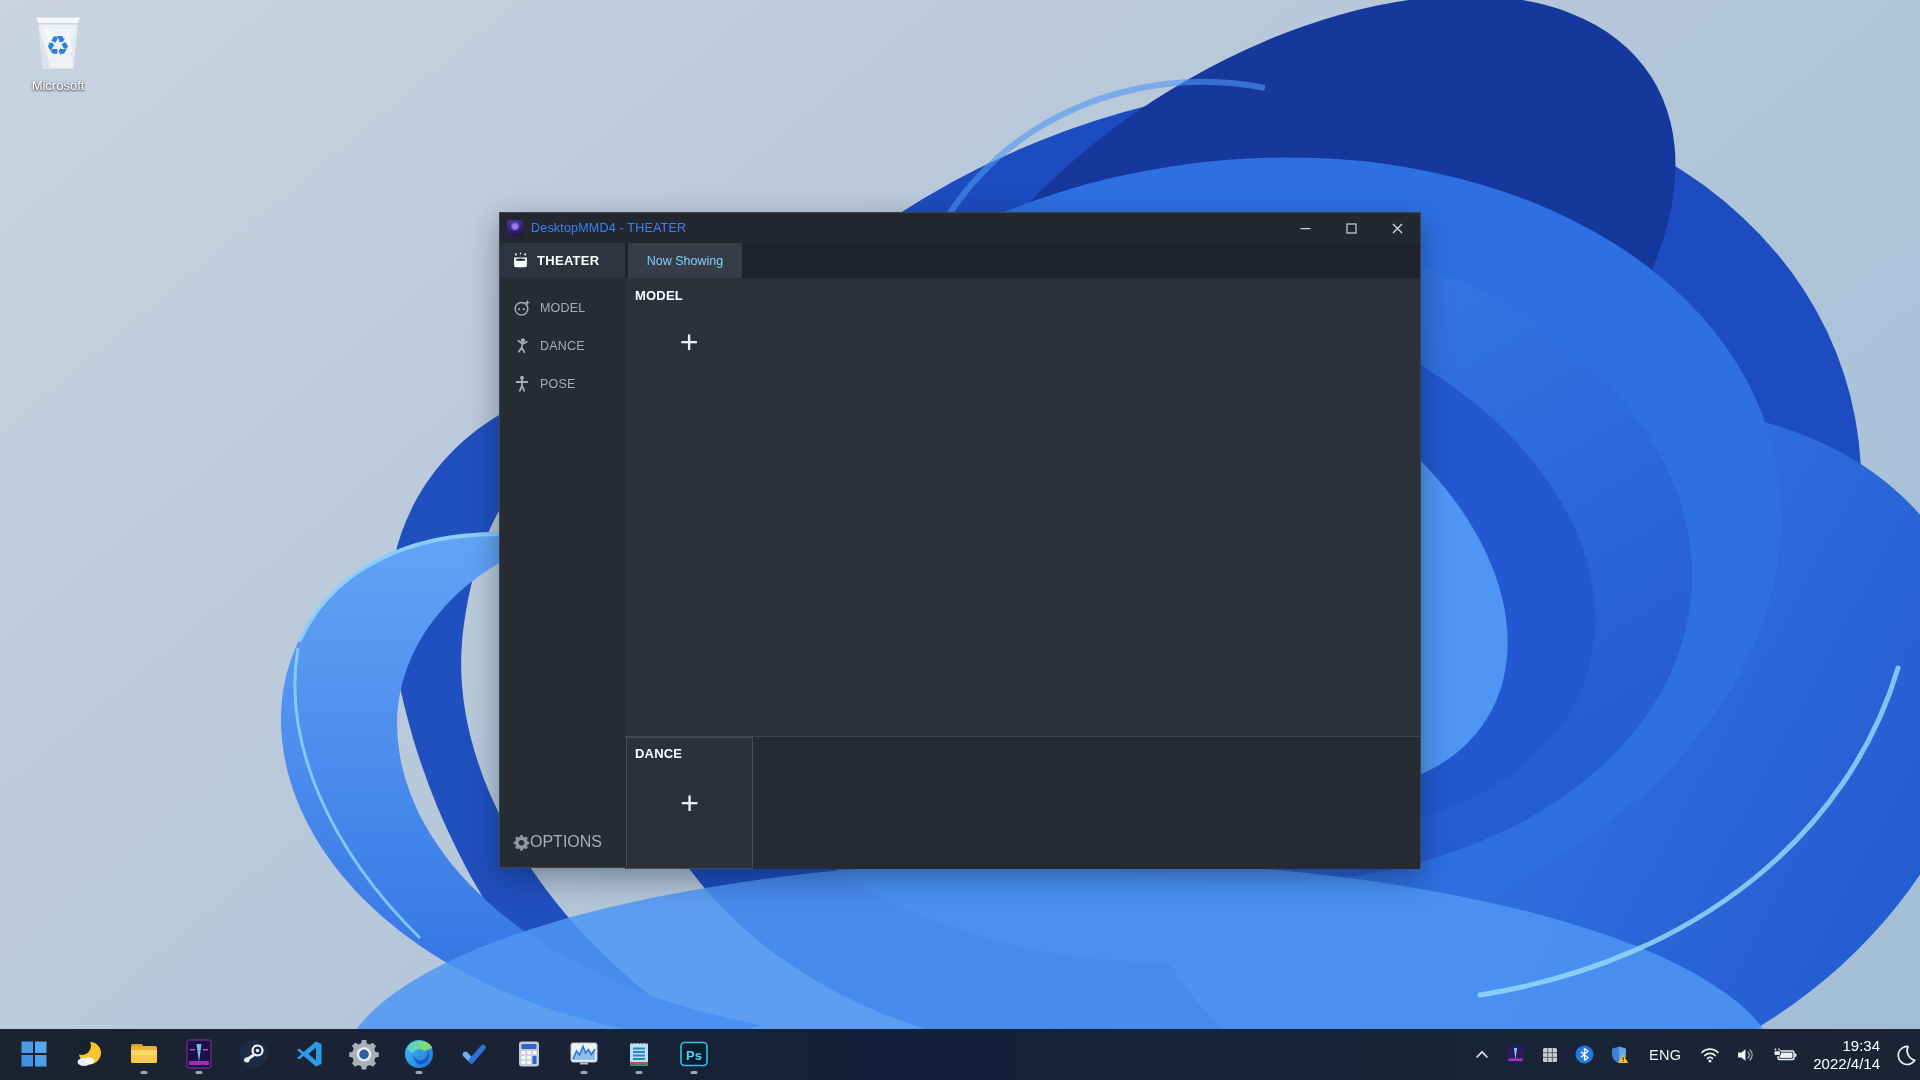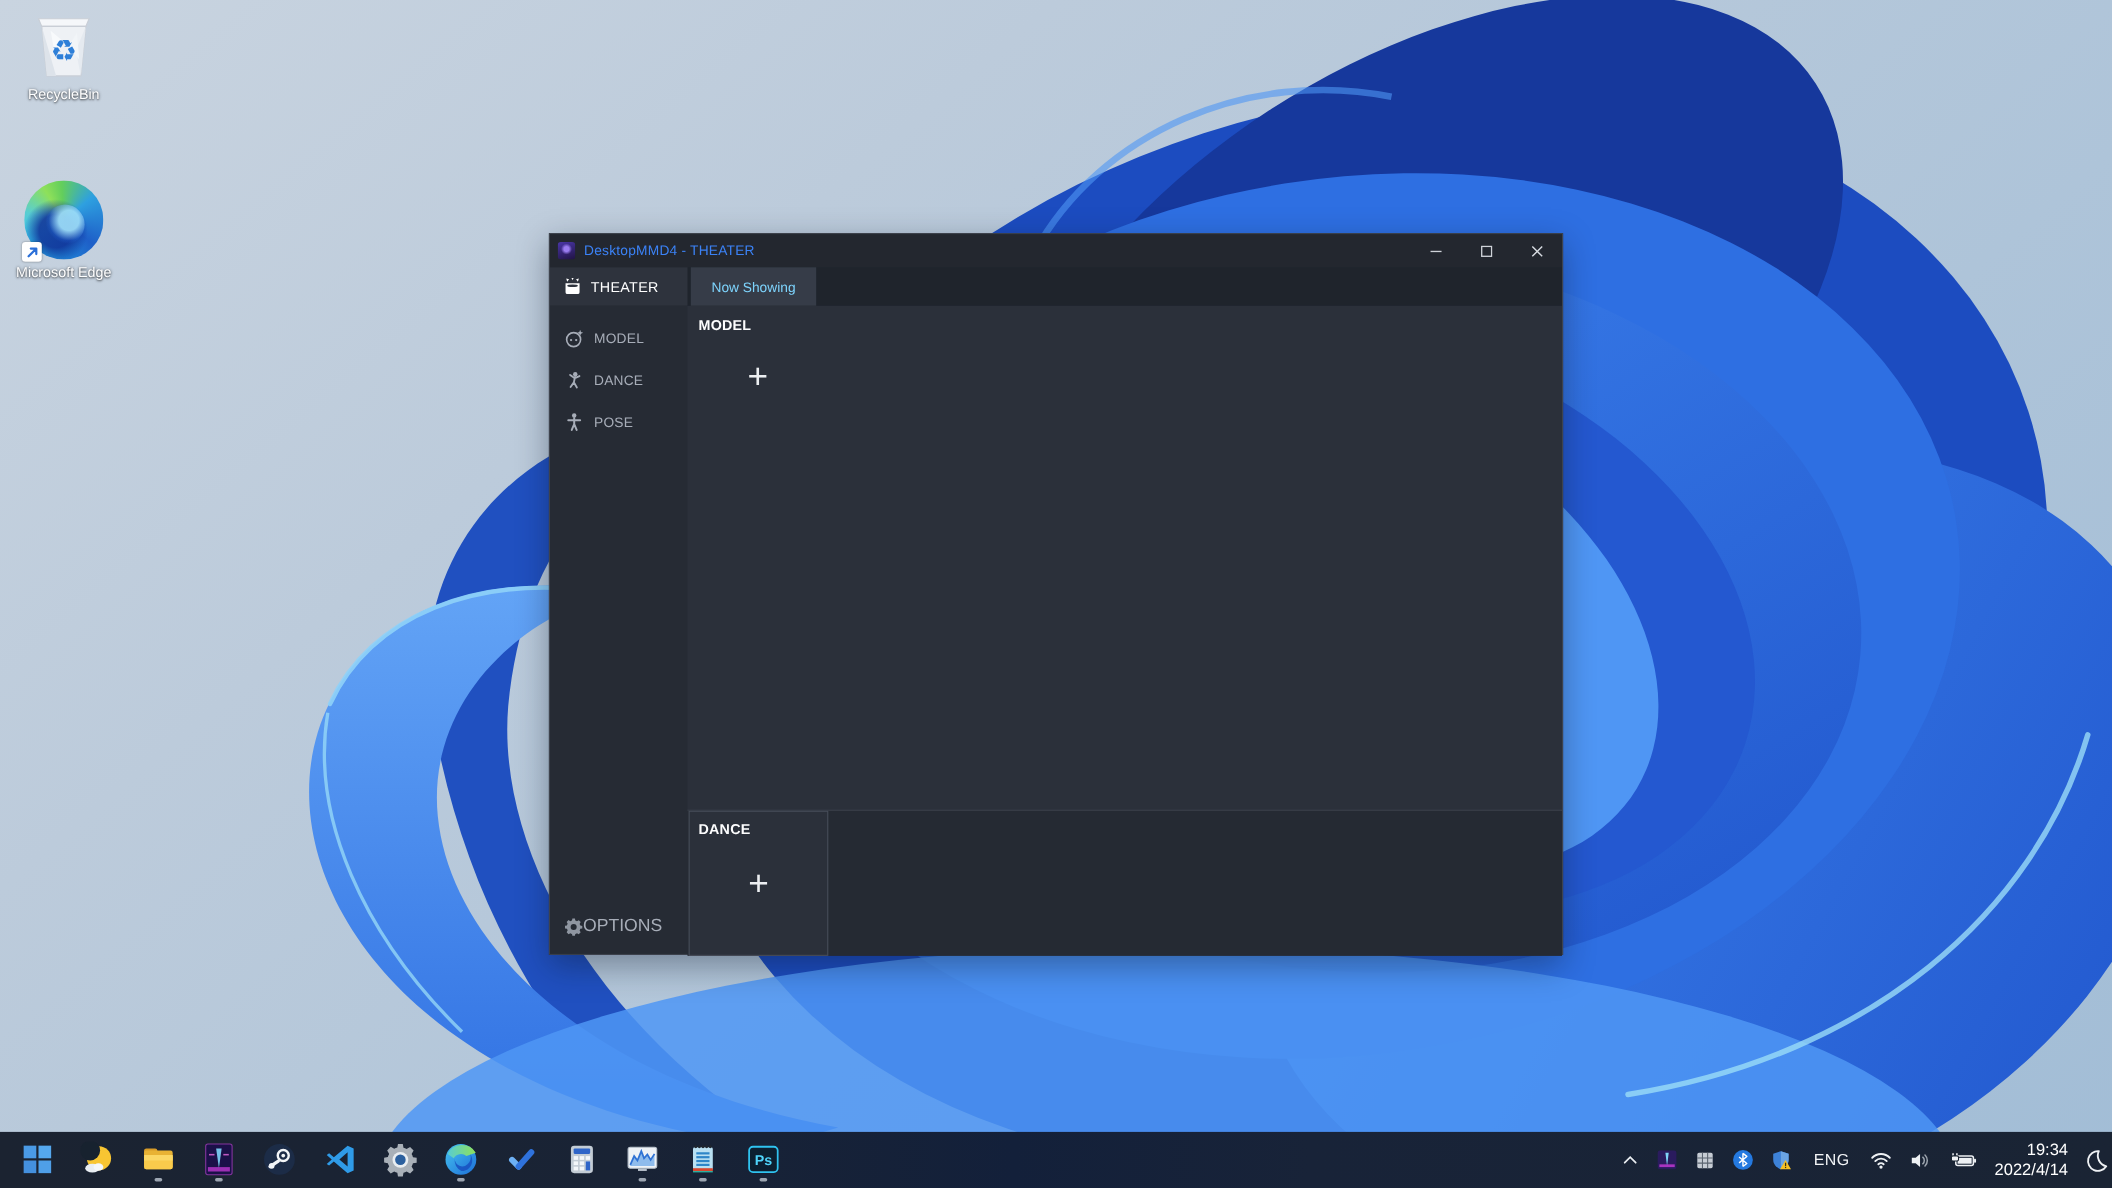--- a/index.html
+++ b/index.html
@@ -25,21 +25,21 @@
   .win{position:absolute;left:499px;top:212px;width:922px;height:656px;z-index:3;
     background:#262b34;border:1px solid #3e434d;box-sizing:border-box;box-shadow:0 10px 28px rgba(10,20,40,.38)}
   .tbar{position:absolute;left:0;top:0;right:0;height:30px;background:#23272f;display:flex;align-items:center}
   .appico{width:16px;height:16px;border-radius:3px;margin:0 8px 0 7px;
     background:radial-gradient(circle at 50% 40%, #9a7cf0 0 18%, rgba(0,0,0,0) 40%),linear-gradient(160deg,#4a36a8,#201343)}
   .ttl{font-size:12.5px;color:#3b82f6;letter-spacing:.2px}
   .caps{margin-left:auto;display:flex;height:30px}
   .cap{width:46px;height:30px;display:flex;align-items:center;justify-content:center}
   .navrow{position:absolute;left:0;top:30px;right:0;height:35px;background:#1f242c;display:flex}
   .theater{width:125px;height:35px;background:#2e333d;display:flex;align-items:center;padding-left:12px;box-sizing:border-box}
-  .theater .tl{color:#fff;font-size:13px;font-weight:400;margin-left:8px;letter-spacing:.3px}
+  .theater .tl{color:#fff;font-size:13px;font-weight:700;margin-left:8px;letter-spacing:.3px}
   .tabbar{flex:1;display:flex}
   .tab{margin-left:3px;min-width:90px;padding:0 12px;display:flex;align-items:center;justify-content:center;
     background:#363c48;color:#7dd3fc;font-size:12.5px}
   .sbar{position:absolute;left:0;top:65px;bottom:0;width:125px;background:#262b34}
   .sitem{position:absolute;left:0;width:125px;height:38px;display:flex;align-items:center;padding-left:13px;box-sizing:border-box;color:#a7adb8}
   .sitem .sl{font-size:12.5px;margin-left:9px;letter-spacing:.2px}
   .opt{position:absolute;left:0;bottom:7px;width:111px;height:36px;display:flex;align-items:center;padding-left:13px;box-sizing:border-box;color:#a7adb8}
   .main{position:absolute;left:125px;top:65px;right:0;bottom:0;background:#2b303a}
   .sect-label{position:absolute;left:10px;top:10px;color:#fdfdfe;font-size:13px;font-weight:600;letter-spacing:.2px}
   .addtile{position:absolute;left:1px;top:3px;width:126px;height:122px;display:flex;align-items:center;justify-content:center;cursor:pointer}
@@ -100,33 +100,23 @@
   <div class="dicon" style="left:8px;top:8px">
     <svg width="60" height="66" viewBox="0 0 60 66">
       <polygon points="7,9 53,9 50,16 10,16" fill="#f5f7fa" stroke="#c9ced6" stroke-width="1"></polygon>
       <polygon points="10,16 50,16 45.5,61 14.5,61" fill="#eef1f5" stroke="#c9ced6" stroke-width="1"></polygon>
       <polygon points="10,16 23,61 14.5,61" fill="#dde3ea"></polygon>
       <polygon points="50,16 41,38 45.5,61" fill="#e5eaf0"></polygon>
       <polygon points="18,20 30,30 22,42" fill="#f8fafc"></polygon>
       <polygon points="42,22 34,34 44,46" fill="#f2f5f8"></polygon>
       <text x="30" y="47" font-size="27" fill="#2e7fd8" text-anchor="middle" font-family="DejaVu Sans">♻</text>
     </svg>
-    <div class="lbl">RecycleBin</div>
+    <div class="lbl">Microsoft</div>
   </div>
 
-  <div class="dicon" style="left:8px;top:164px">
-    <div class="edge-ball">
-      <div class="scut">
-        <svg width="13" height="13" viewBox="0 0 13 13">
-            <path d="M3 10 L9.4 3.6 M5 3 h5 v5" fill="none" stroke="#2a6fd8" stroke-width="2" stroke-linecap="round" stroke-linejoin="round"></path>
-          </svg>
-      </div>
-    </div>
-    <div class="lbl">Microsoft Edge</div>
-  </div>
 
   <div class="win">
     <div class="tbar">
       <div class="appico"></div>
       <div class="ttl">DesktopMMD4 - THEATER</div>
       <div class="caps">
         <div class="cap">
           <svg width="11" height="11" viewBox="0 0 11 11">
               <rect x="0.5" y="5" width="10" height="1.2" fill="#cfd3d9"></rect>
             </svg>

